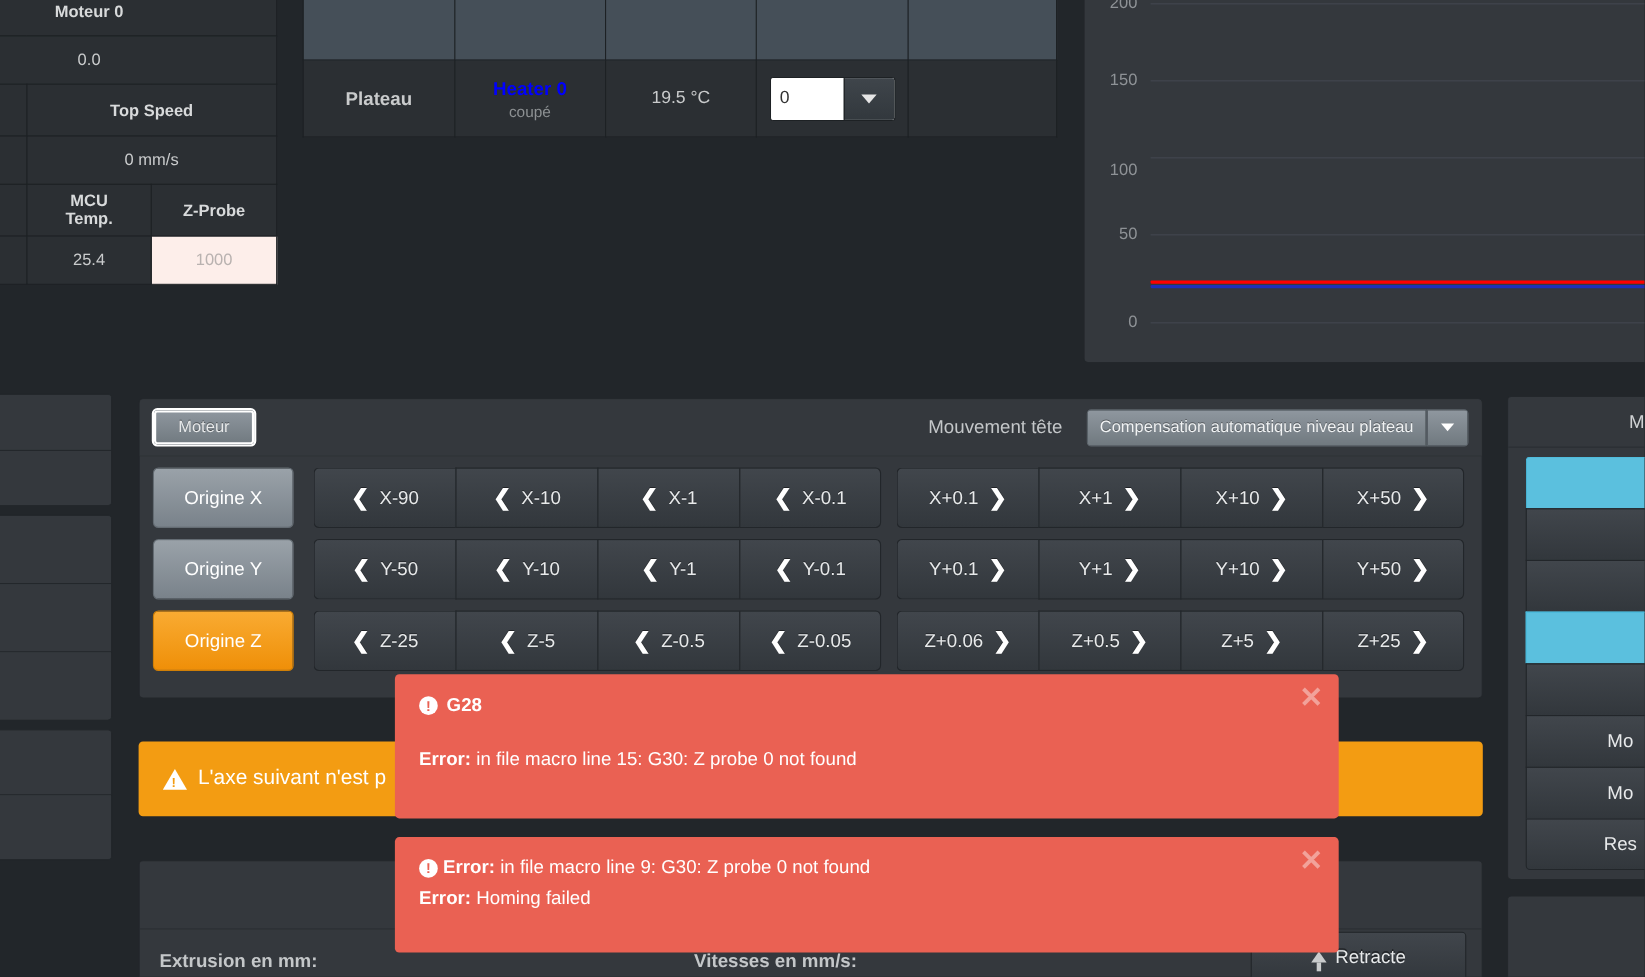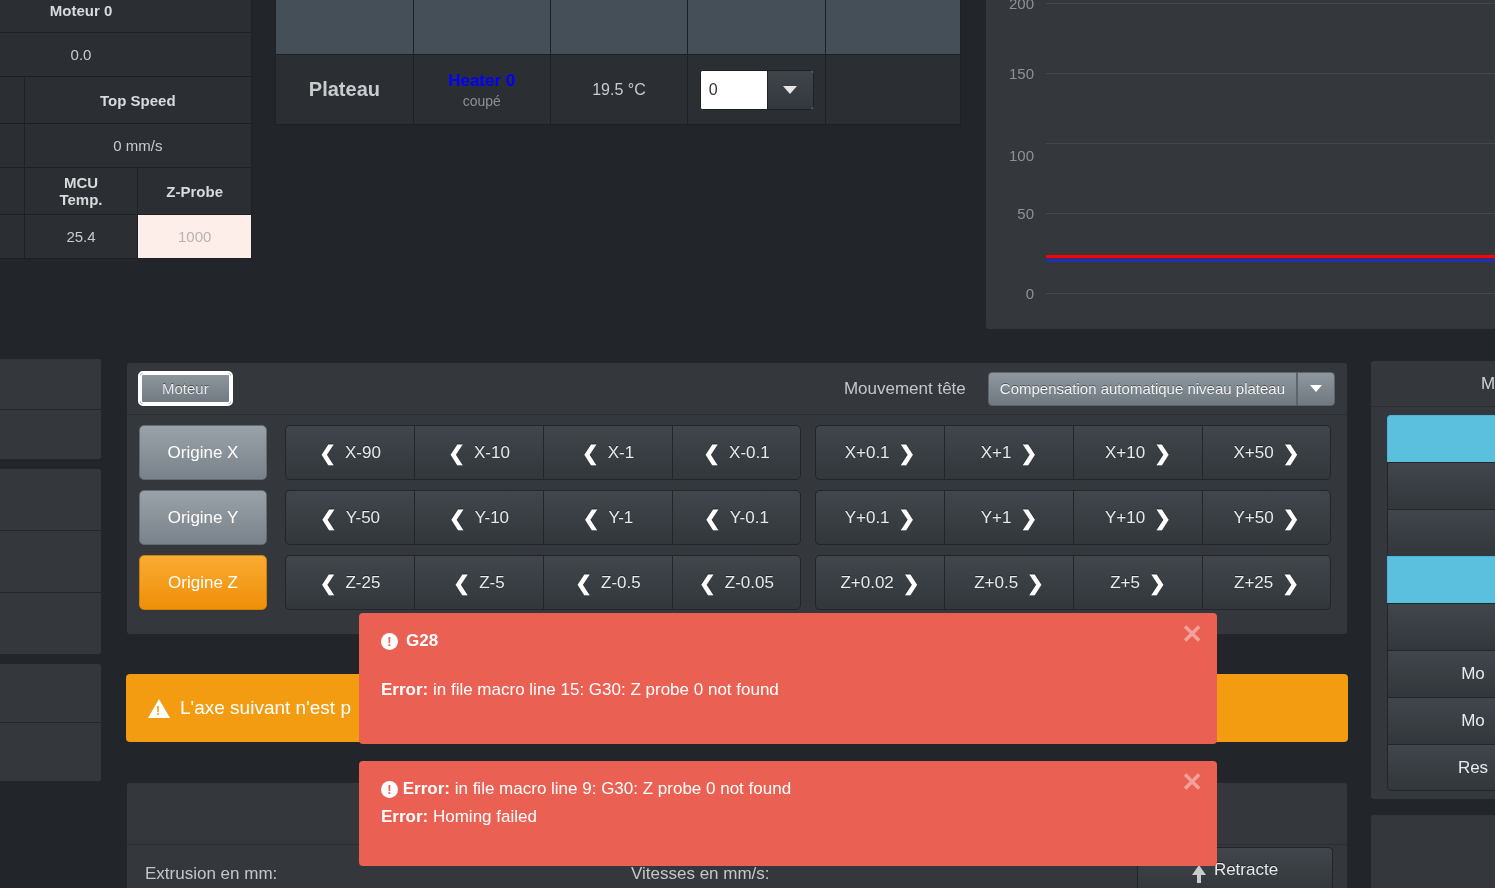--- a/index.html
+++ b/index.html
@@ -29,21 +29,21 @@
   #motor-table { position: absolute; left: -90px; top: -12px; width: 342px; }
   #motor-table td, #motor-table th { height: 44px; }
   .cell-zprobe-val { background: #fdeeea !important; color: #b9b2b0 !important; }
 
   
   #heater-table { position: absolute; left: 275px; top: -16px; width: 686px; }
   #heater-table .hdr-strip { border-bottom: 1px solid #1d2124; }
   #heater-table td { height: 70px; }
   .heater-link { color: #0000ff; font-weight: bold; font-size: 17px; display:block; }
   .heater-sub { color: #8d9193; font-size: 14px; display:block; margin-top:2px; }
-  .cell-name { font-weight: bold; color: #e2e4e5; font-size: 20px; }
+  .cell-name { font-weight: bold; color: #e2e4e5; font-size: 17px; }
   .cell-temp { font-size: 16px; color: #c9cbcc; }
 
   .inputgroup { display: inline-flex; border-radius: 3px; overflow: hidden;
                 border: 1px solid #1d2124; background: #fff; }
   .inputgroup input {
     width: 66px; height: 38px; border: 0; outline: 0;
     background: #fff; color: #333; font-size: 16px;
     padding: 0 8px; font-family: "Liberation Sans", sans-serif;
   }
   .inputgroup .caret-btn {
@@ -139,21 +139,21 @@
   .warn-tri::after { content:"!"; position:absolute; left:-3px; top:5px; font-size:12px;
                      color:#f39c12; font-weight:bold; }
 
   
   #extruder-panel {
     position:absolute; left:126px; top:782px; width:1222px; height:120px;
     background:#34383d; border:1px solid #23272b; border-radius:4px;
   }
   #ext-head { height:62px; border-bottom:1px solid #2a2e32; }
   #ext-body { display:flex; align-items:center; height:58px; padding: 0 18px; position:relative;}
-  .ext-lbl { font-size:17px; color:#c4c7c9; }
+  .ext-lbl { font-size:17px; color:#c4c7c9;font-weight:bold; }
   #ext-lbl-mm { position:absolute; left:18px; }
   #ext-lbl-speed { position:absolute; left:504px;text-align:center; }
   #retract-btn {
     position:absolute; right:14px; top:2px; width:196px; height:46px;
     display:flex; align-items:center; justify-content:center; gap:8px;
     border-radius:4px; font-size:17px;
   }
   .arrow-up { width:0;height:0;border-left:7px solid transparent;border-right:7px solid transparent;
               border-bottom:10px solid #c9cbcc; position:relative; }
   .arrow-up::after { content:""; position:absolute; left:-2px; top:10px; width:4px; height:8px; background:#c9cbcc; }
@@ -410,21 +410,21 @@
               <span>Z-0.5</span>
             </div>
           <div class="btn mbtn">
               <span class="chev">❮</span>
               <span>Z-0.05</span>
             </div>
         </div>
         <div class="gap-mid"></div>
         <div class="mgroup">
           <div class="btn mbtn">
-              <span>Z+0.02</span>
+              <span>Z+0.06</span>
               <span class="chev">❯</span>
             </div>
           <div class="btn mbtn">
               <span>Z+0.5</span>
               <span class="chev">❯</span>
             </div>
           <div class="btn mbtn">
               <span>Z+5</span>
               <span class="chev">❯</span>
             </div>

